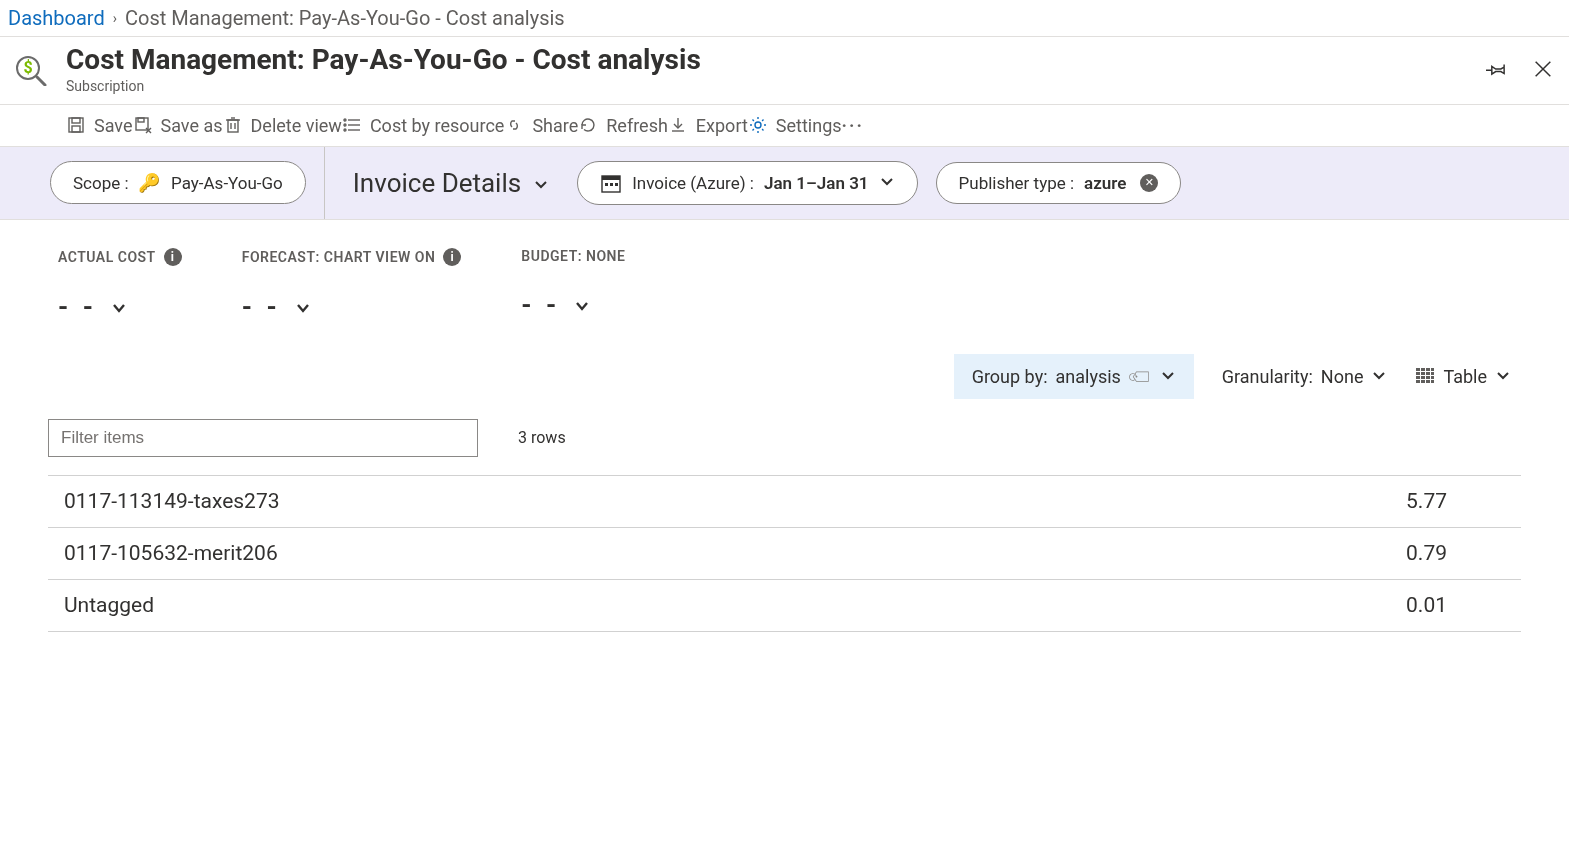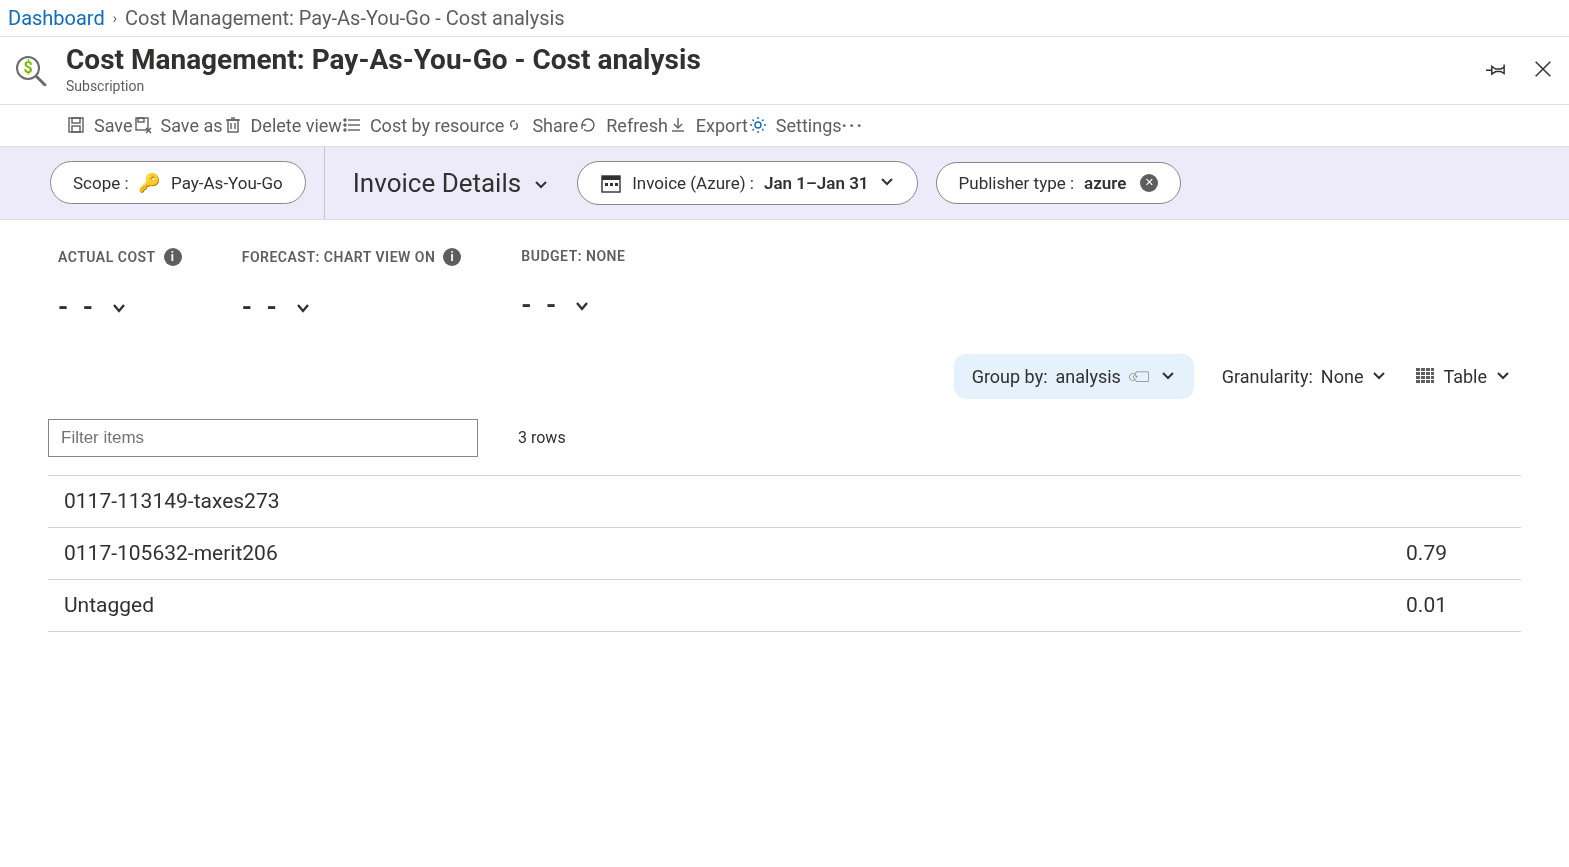--- a/index.html
+++ b/index.html
@@ -123,21 +123,21 @@
     display: flex;
     justify-content: flex-end;
     align-items: center;
     gap: 28px;
     padding: 14px 58px 20px 58px;
   }
   .ctl {
     display: flex; align-items: center; gap: 8px; font-size: 18px; cursor: pointer;
   }
   .ctl.groupby {
-    background: #e5f1fb; padding: 12px 18px; border-radius: 12px;
+    background: #e5f1fb; padding: 12px 18px; border-radius: 0;
   }
   .tag-ic { color: #8a8886; transform: rotate(-45deg); display:inline-block; }
   .table-ic { width: 20px; height: 20px; }
 
   
   .filterrow {
     display: flex; align-items: center; gap: 40px;
     padding: 0 48px 18px 48px;
   }
   .filterrow input {
@@ -432,20 +432,21 @@
 </div>
 
 <div class="filterrow">
   <input type="text" placeholder="Filter items" style="">
   <span class="rows-label">3 rows</span>
 </div>
 
 <div class="tbl">
   <div class="trow">
     <div class="cell-tag">0117-113149-taxes273</div>
+    <div class="cell-cost">5.77</div>
   </div>
   <div class="trow">
     <div class="cell-tag">0117-105632-merit206</div>
     <div class="cell-cost">0.79</div>
   </div>
   <div class="trow">
     <div class="cell-tag">Untagged</div>
     <div class="cell-cost">0.01</div>
   </div>
   <div class="tfoot"></div>

